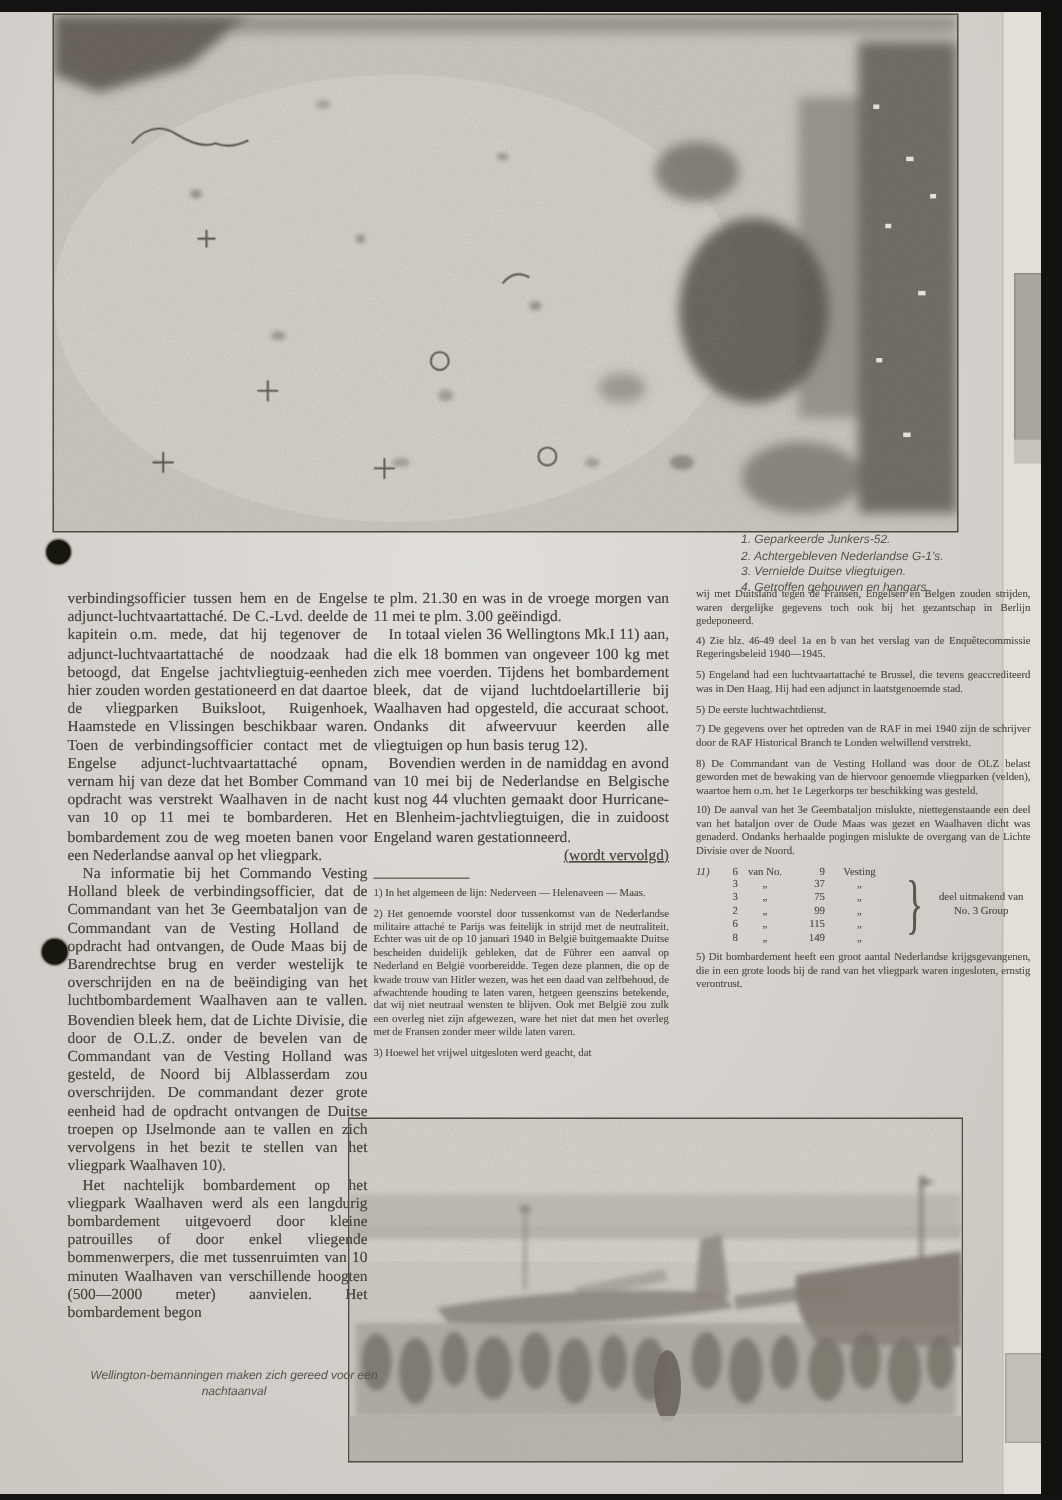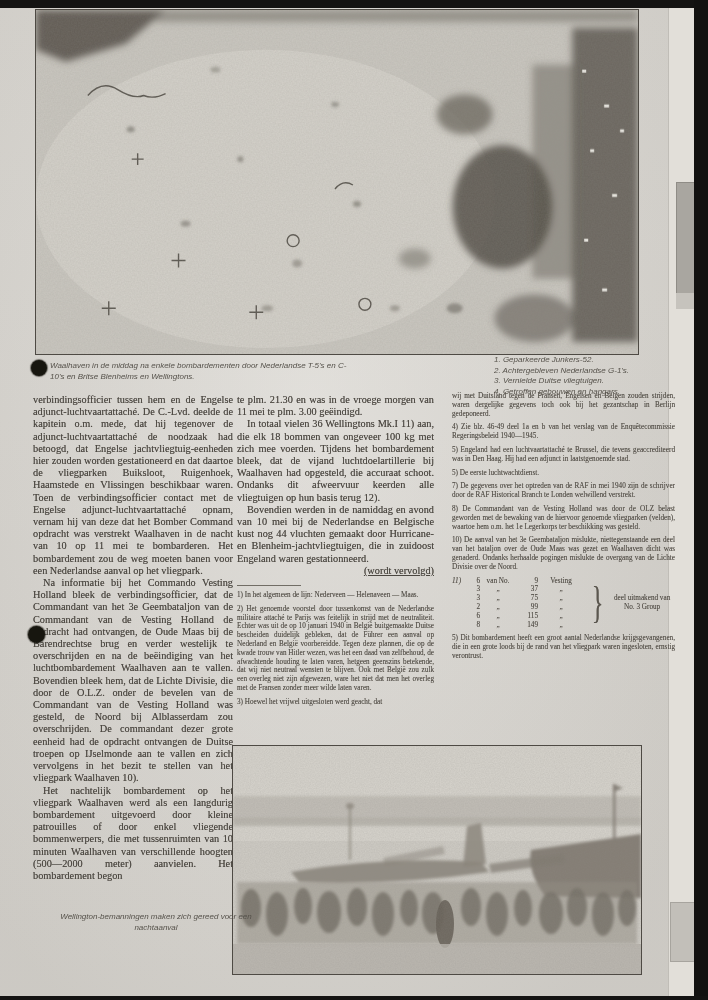--- a/index.html
+++ b/index.html
@@ -28,21 +28,21 @@
   .dot2{left:28px;top:626px;width:17px;height:17px;}
 
   .cap{position:absolute;z-index:3;font-family:"Liberation Sans","DejaVu Sans",sans-serif;
        font-style:italic;font-size:8px;line-height:10.5px;color:#55514a;}
   .cap-left{left:50px;top:361px;width:300px;}
   .cap-right{left:462px;top:355px;width:210px;margin-left:24px;}
   .cap-right div{margin:0 0 0 8px;}
   .night-cap{left:60px;top:896px;width:192px;text-align:center;margin-top:16px;}
 
   .col{position:absolute;z-index:3;text-align:justify;font-size:10.3px;line-height:12.2px;
-       color:#4b4741;text-shadow:0 0 0.4px rgba(80,75,68,.7);}
+       color:#4b4741;text-shadow:0 0 0.4px rgba(80,75,68,.7);margin-left:12px;}
   .col p{margin:0;}
   .col p.ind{text-indent:10px;}
   .col-left{left:33px;top:394px;width:200px;}
   .col-mid{left:237px;top:394px;width:197px;}
   .col-right{left:452px;top:392px;width:223px;}
   .continued{text-align:right;margin-top:2px;text-decoration:underline;}
 
   .fnrule{width:64px;height:1px;background:#716d65;margin:8px 0 5px 0;}
   .fn{font-size:7.2px;line-height:8.8px;color:#56524b;text-align:justify;margin:0 0 5px 0;
       text-shadow:0 0 0.3px rgba(86,82,75,.6);}
@@ -125,21 +125,20 @@
         <circle cx="330" cy="296" r="6"></circle>
         <path d="M300,180 q8,-10 18,-4"></path>
       </g>
       <rect width="604" height="346" filter="url(#gA)" opacity="0.28"></rect>
     </svg>
   </div>
 
   <div class="ink-dot dot1"></div>
   <div class="ink-dot dot2"></div>
 
-  <div class="cap cap-left">Waalhaven in de middag na enkele bombardementen door Nederlandse T-5's en C-10's en Britse Blenheims en Wellingtons.</div>
   <div class="cap cap-right">
     <div>1. Geparkeerde Junkers-52.</div>
     <div>2. Achtergebleven Nederlandse G-1's.</div>
     <div>3. Vernielde Duitse vliegtuigen.</div>
     <div>4. Getroffen gebouwen en hangars.</div>
   </div>
 
   <div class="col col-left">
     <p>verbindingsofficier tussen hem en de Engelse adjunct-luchtvaartattaché. De C.-Lvd. deelde de kapitein o.m. mede, dat hij tegenover de adjunct-luchtvaartattaché de noodzaak had betoogd, dat Engelse jachtvliegtuig-eenheden hier zouden worden gestationeerd en dat daartoe de vliegparken Buiksloot, Ruigenhoek, Haamstede en Vlissingen beschikbaar waren. Toen de verbindingsofficier contact met de Engelse adjunct-luchtvaartattaché opnam, vernam hij van deze dat het Bomber Command opdracht was verstrekt Waalhaven in de nacht van 10 op 11 mei te bombarderen. Het bombardement zou de weg moeten banen voor een Nederlandse aanval op het vliegpark.</p>
     <p class="ind">Na informatie bij het Commando Vesting Holland bleek de verbindingsofficier, dat de Commandant van het 3e Geembataljon van de Commandant van de Vesting Holland de opdracht had ontvangen, de Oude Maas bij de Barendrechtse brug en verder westelijk te overschrijden en na de beëindiging van het luchtbombardement Waalhaven aan te vallen. Bovendien bleek hem, dat de Lichte Divisie, die door de O.L.Z. onder de bevelen van de Commandant van de Vesting Holland was gesteld, de Noord bij Alblasserdam zou overschrijden. De commandant dezer grote eenheid had de opdracht ontvangen de Duitse troepen op IJselmonde aan te vallen en zich vervolgens in het bezit te stellen van het vliegpark Waalhaven 10).</p>

